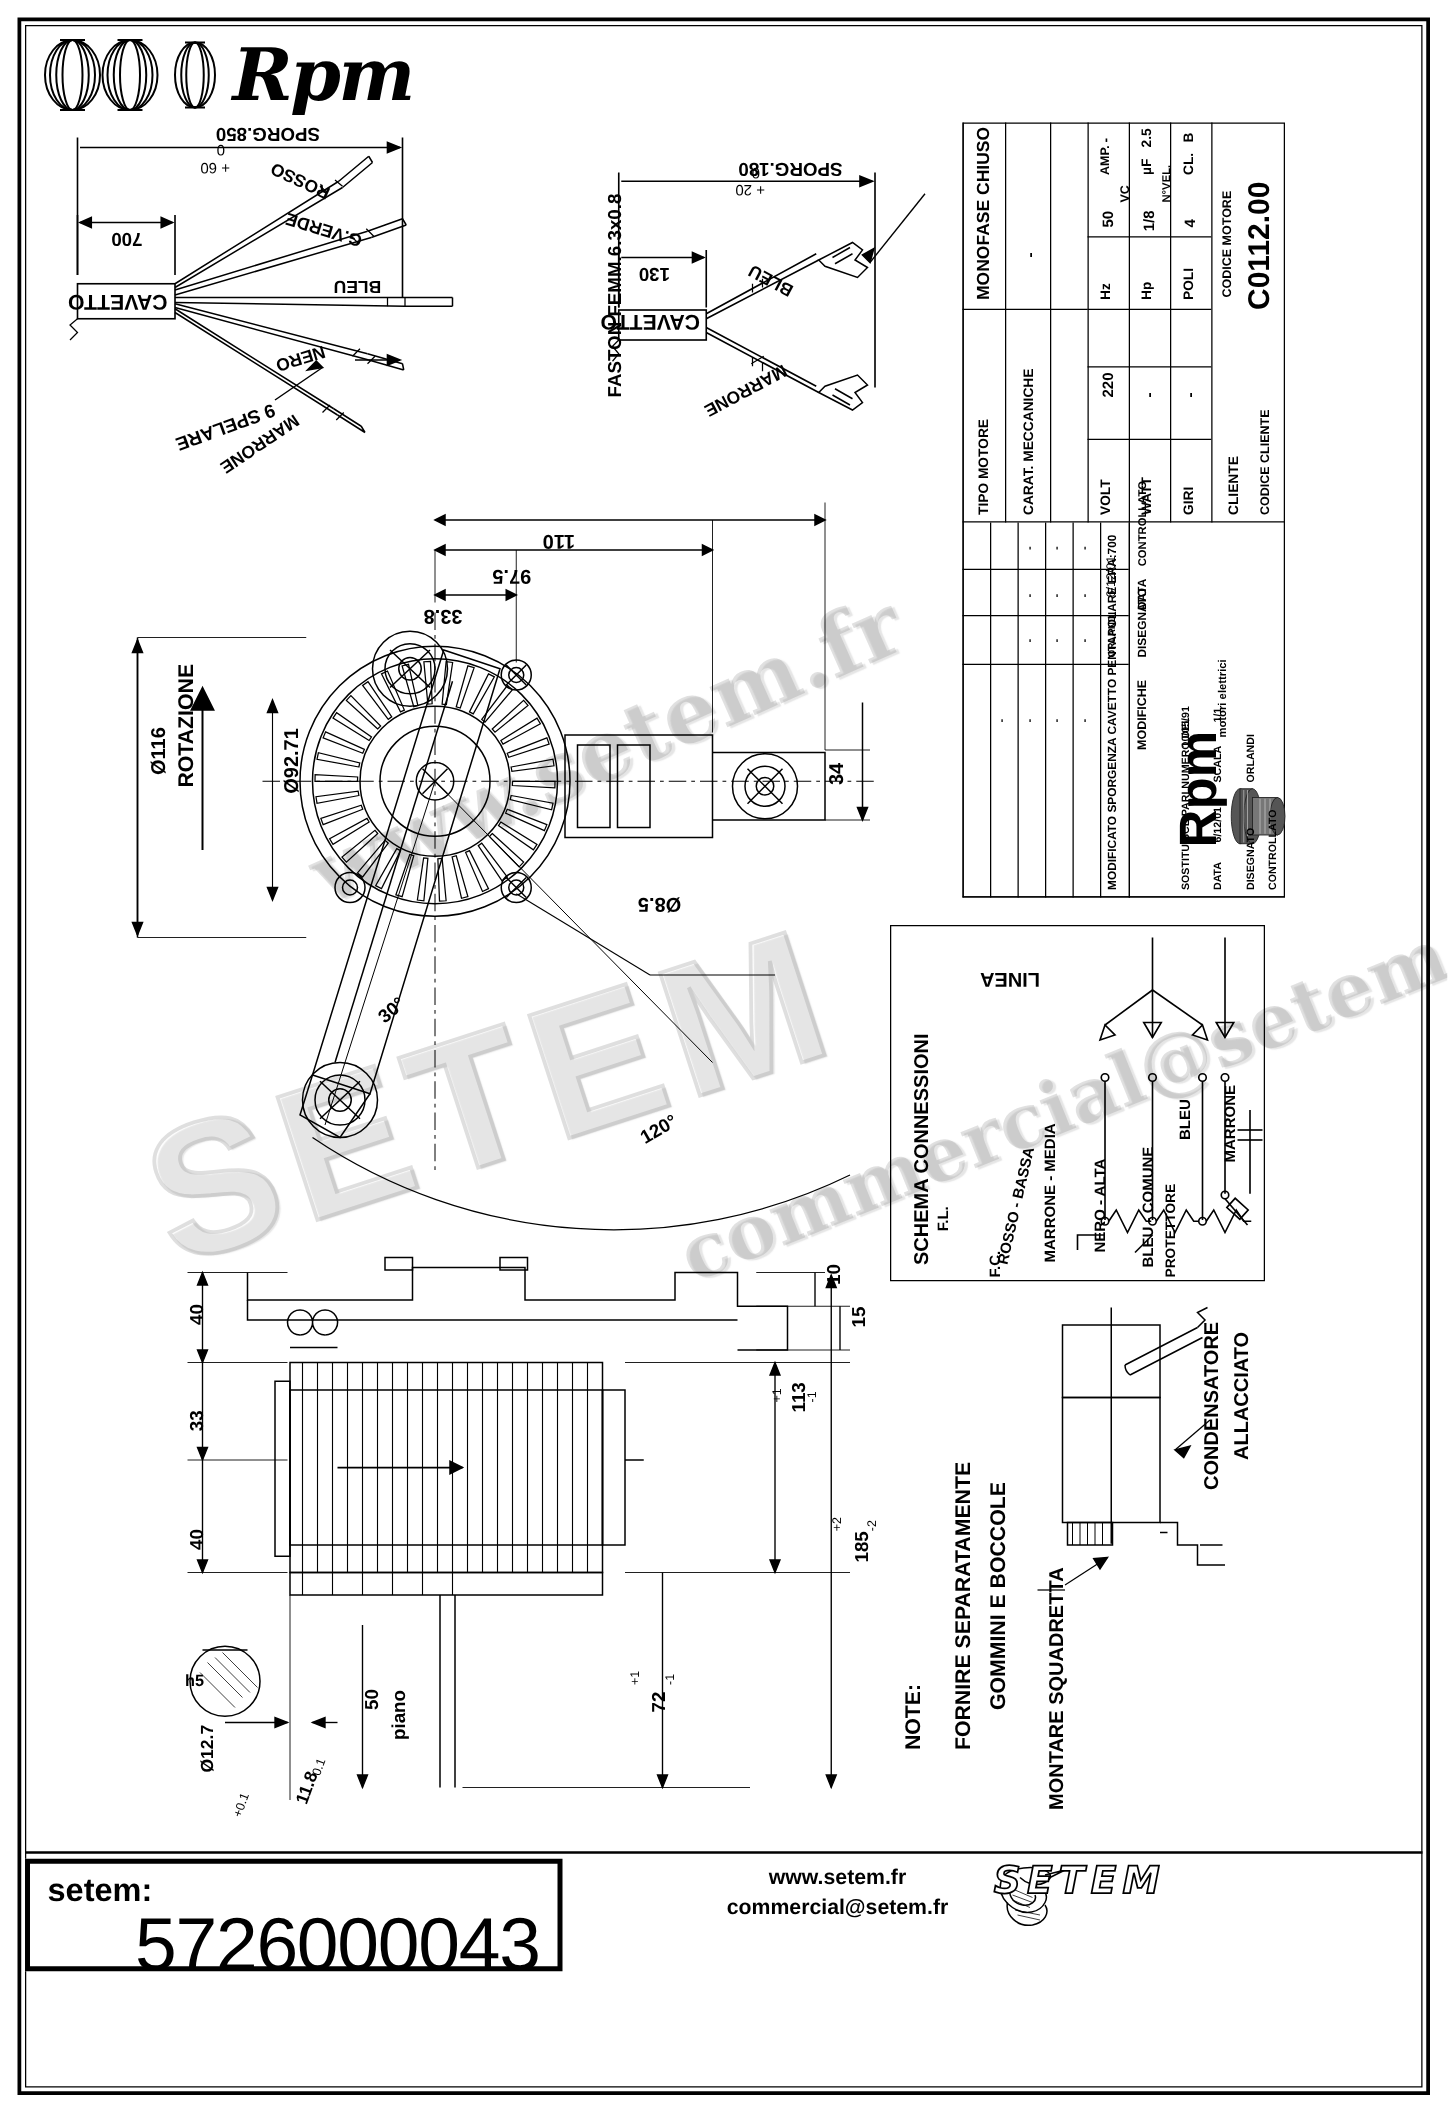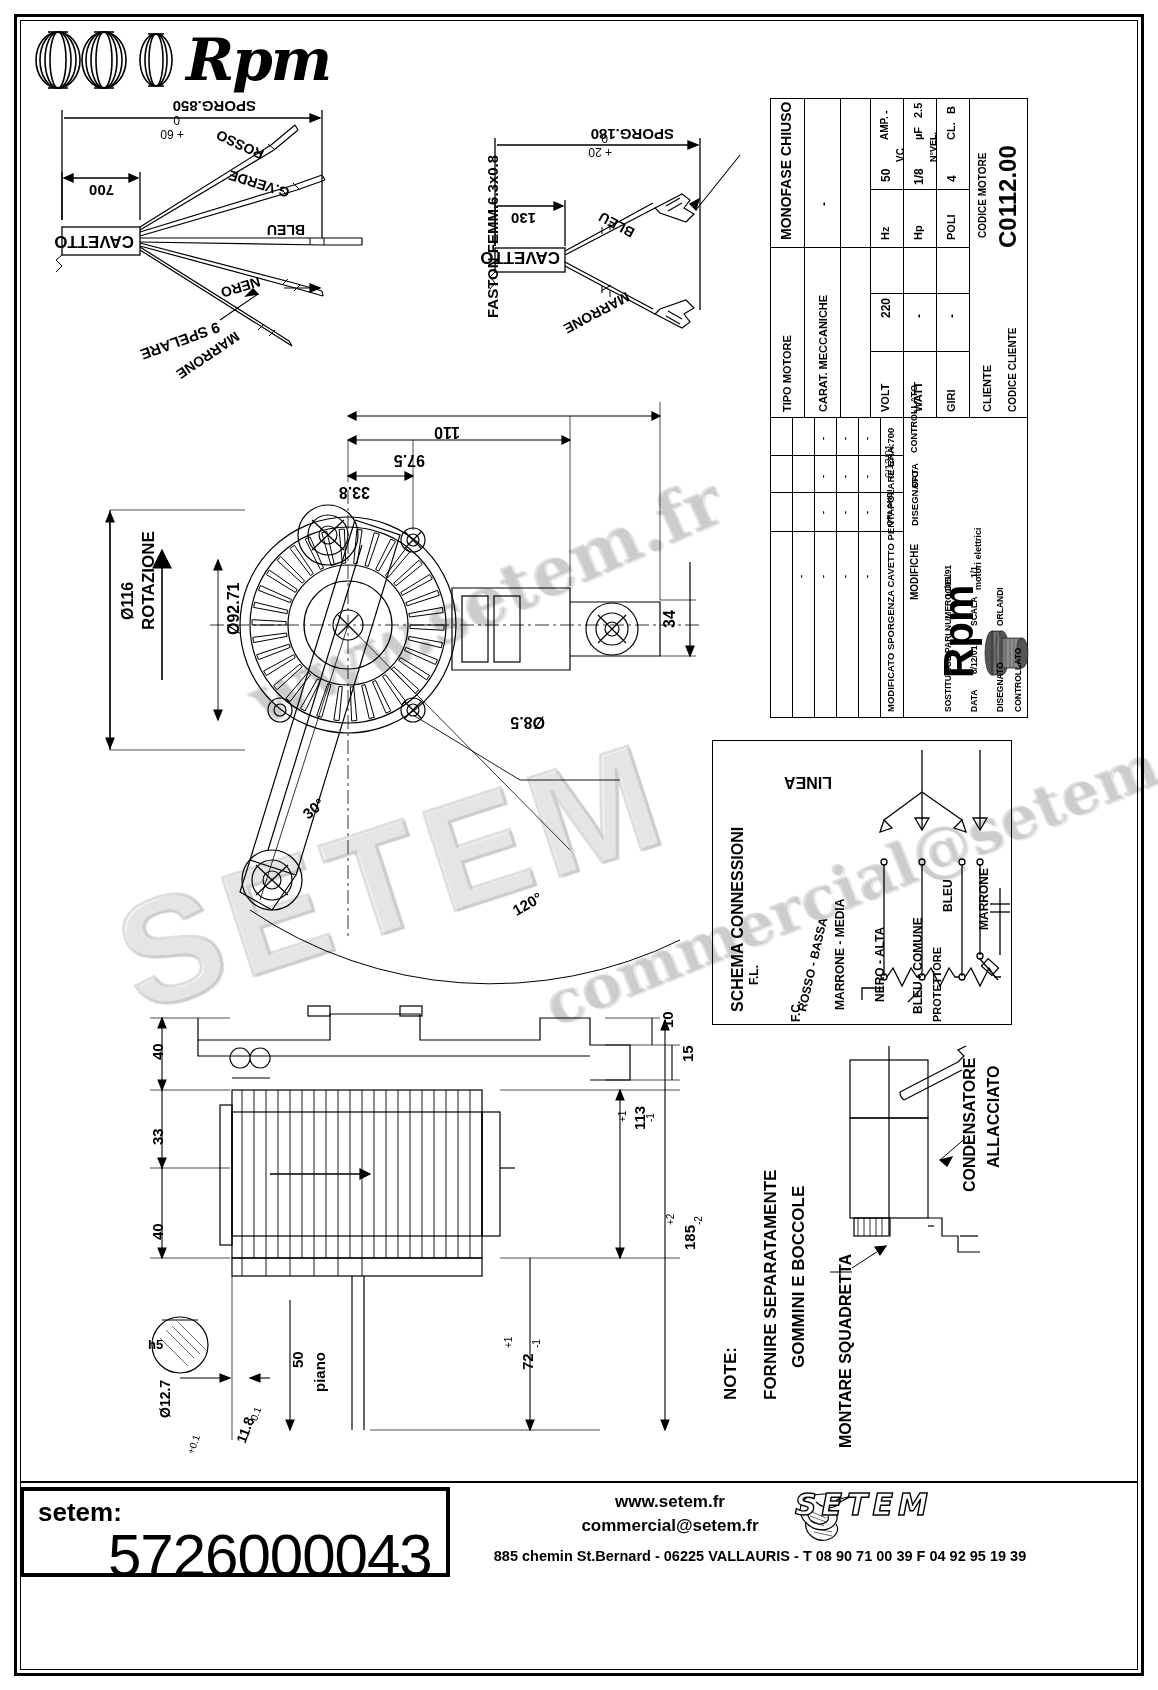--- a/index.html
+++ b/index.html
@@ -669,21 +669,20 @@
   <div class="t b" style="left:762px;top:1400px;font-size:17px;transform-origin:0 0;transform:rotate(-90deg);">FORNIRE SEPARATAMENTE</div>
   <div class="t b" style="left:790px;top:1368px;font-size:17px;transform-origin:0 0;transform:rotate(-90deg);">GOMMINI E BOCCOLE</div>
 
   <div id="footer-sep"></div>
   <div id="code-box">
     <div id="code-lbl">setem:</div>
     <div id="code-val">5726000043</div>
   </div>
   <div id="ft-web">www.setem.fr</div>
   <div id="ft-mail">commercial@setem.fr</div>
-  <div id="ft-addr">885 chemin St.Bernard  -  06225 VALLAURIS  -  T 08 90 71 00 39   F 04 92 95 19 39</div>
   <svg class="sv" style="left:790px;top:1488px;" width="70" height="60" viewBox="0 0 70 60">
     <g stroke="#000" fill="none" stroke-width="1.2">
       <path d="M20 8 C44 2 58 12 46 18 C38 22 30 18 26 14"></path>
       <path d="M46 12 L62 8 L46 16"></path>
       <path d="M20 8 C6 14 8 30 20 38 C30 45 42 42 46 34 C50 26 42 20 34 22"></path>
       <path d="M22 16 C14 24 18 34 28 36 C34 37 40 33 38 28"></path>
       <path d="M16 34 C14 44 24 54 36 52 C46 50 50 42 46 36"></path>
       <g stroke-width="0.6">
         <path d="M22 24 L36 30 M20 28 L36 34 M20 32 L34 38 M22 40 L42 44 M24 44 L42 48"></path>
       </g>

